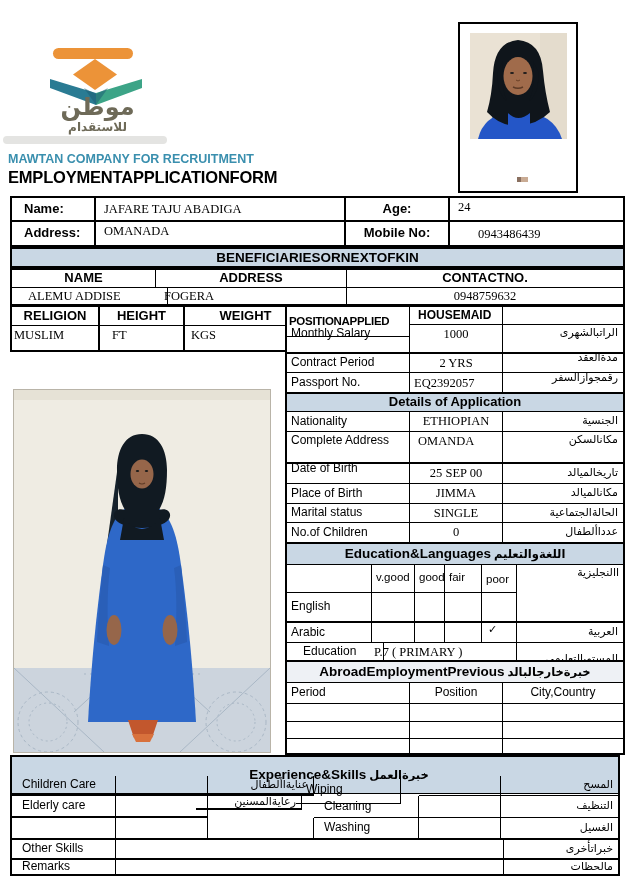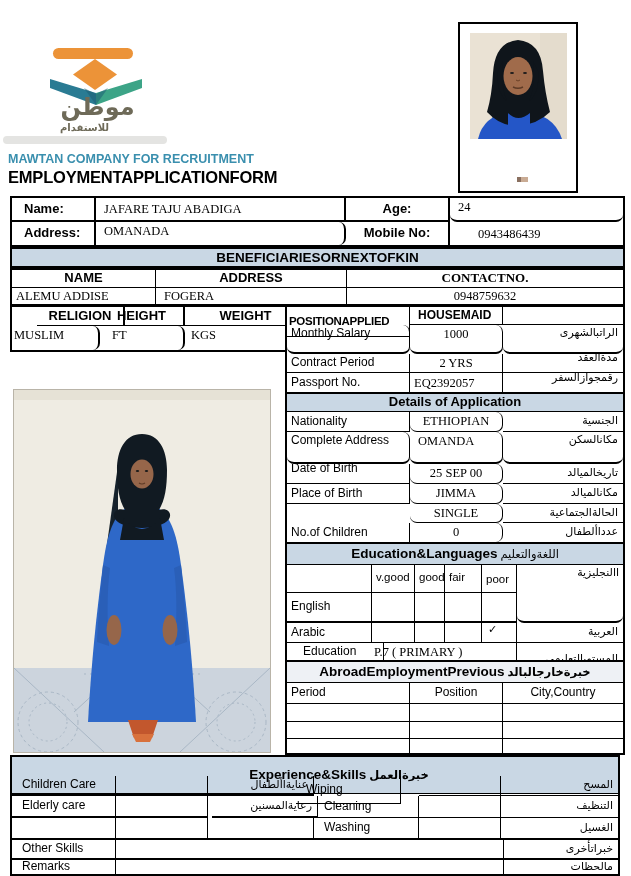--- a/index.html
+++ b/index.html
@@ -13,21 +13,21 @@
   #page{position:relative;width:631px;height:876px;background:#fff;overflow:hidden;}
   .c{position:absolute;box-sizing:border-box;overflow:hidden;display:flex;align-items:center;line-height:1.12;color:#000;}
   .blk{position:absolute;box-sizing:border-box;border:2px solid #000;background:#fff;}
   .bold{font-family:"Liberation Sans",sans-serif;font-weight:bold;font-size:13px;}
   .sans{font-family:"Liberation Sans",sans-serif;font-size:12px;}
   .serif{font-family:"Liberation Serif",serif;font-size:12.5px;}
   .ar{font-family:"DejaVu Sans",sans-serif;unicode-bidi:bidi-override;direction:ltr;font-size:11px;}
   .arr{font-family:"DejaVu Sans",sans-serif;direction:rtl;}
   .ctr{justify-content:center;text-align:center;}
   .rt{justify-content:flex-end;text-align:right;}
-  .top{align-items:flex-start;padding-top:2px;border-radius:7px;}
+  .top{align-items:flex-start;padding-top:2px;}
   .bot{align-items:flex-end;padding-bottom:8px;}
   .br{border-right:1px solid #000;}
   .br2{border-right:2px solid #000;}
   .bb{border-bottom:1px solid #000;}
   .bb2{border-bottom:2px solid #000;}
   .bt2{border-top:2px solid #000;}
   .band{background:var(--header-band);font-family:"Liberation Sans",sans-serif;font-weight:bold;font-size:13px;justify-content:center;text-align:center;gap:3px;}
   .pl4{padding-left:4px;} .pl8{padding-left:8px;} .pl12{padding-left:12px;} .pr5{padding-right:5px;}
 </style>
 </head>
@@ -37,21 +37,21 @@
 
   <div>
     <div class="c" style="left:53px;top:48px;width:80px;height:11px;background:var(--logo-orange);border-radius:6px;"></div>
     <div class="c" style="left:73px;top:59px;width:44px;height:31px;background:var(--logo-orange);clip-path:polygon(50% 0,100% 50%,50% 100%,0 50%);"></div>
     <svg style="position:absolute;left:50px;top:79px;" width="92" height="26" viewBox="0 0 92 26">
       <polygon points="0,0 46,14 46,26 0,9" fill="var(--logo-teal)"></polygon>
       <polygon points="92,0 46,14 46,26 92,9" fill="var(--logo-green)"></polygon>
       <polygon points="34,9 46,26 58,9 46,15" fill="#1e5f74" opacity="0.55"></polygon>
     </svg>
     <div class="c arr ctr" style="left:45px;top:93px;width:105px;height:28px;font-size:24px;font-weight:bold;color:#6e6a58;">موطن</div>
-    <div class="c arr ctr" style="left:32px;top:120px;width:105px;height:15px;font-size:10px;font-weight:bold;color:#6e6a58;letter-spacing:2px;text-align:center;">للاستقدام</div>
+    <div class="c arr ctr" style="left:45px;top:120px;width:105px;height:15px;font-size:12px;font-weight:bold;color:#6e6a58;letter-spacing:2px;text-align:center;">للاستقدام</div>
     <div class="c" style="left:3px;top:136px;width:164px;height:8px;background:#e4e4e2;border-radius:4px;"></div>
   </div>
 
   <div class="c bold" style="left:8px;top:151px;width:430px;height:16px;font-size:12.5px;color:var(--company-title);">MAWTAN COMPANY FOR RECRUITMENT</div>
   <div class="c bold" style="left:8px;top:166px;width:450px;height:22px;font-size:16.5px;letter-spacing:-0.2px;">EMPLOYMENTAPPLICATIONFORM</div>
 
   <div class="blk" style="left:458px;top:22px;width:120px;height:171px;">
     <svg style="position:absolute;left:10px;top:9px;" width="97" height="106" viewBox="0 0 97 106">
       <rect width="97" height="106" fill="#eae2d4"></rect>
       <rect x="70" width="27" height="106" fill="#e4dccd"></rect>
@@ -81,28 +81,28 @@
     <div class="c serif" style="left:438px;top:24px;width:173px;height:23px;padding-left:28px;">0943486439</div>
   </div>
 
   <div class="blk band c" style="left:10px;top:247px;width:615px;height:21px;font-size:13.5px;">
     <span>BENEFICIARIESORNEXTOFKIN</span>
   </div>
 
   <div class="blk" style="left:10px;top:268px;width:615px;height:38px;">
     <div class="c bold bb br ctr" style="left:0;top:0;width:144px;height:18px;">NAME</div>
     <div class="c bold bb br ctr" style="left:144px;top:0;width:191px;height:18px;">ADDRESS</div>
-    <div class="c bold bb ctr" style="left:335px;top:0;width:276px;height:18px;font-family:Liberation Serif, serif;">CONTACTNO.</div>
-    <div class="c serif br pl4" style="left:0;top:18px;width:144px;height:16px;">ALEMU ADDISE</div>
+    <div class="c bold bb ctr" style="left:335px;top:0;width:276px;height:18px;">CONTACTNO.</div>
+    <div class="c serif br pl4" style="left:12px;top:18px;width:144px;height:16px;">ALEMU ADDISE</div>
     <div class="c serif br pl8" style="left:144px;top:18px;width:191px;height:16px;">FOGERA</div>
     <div class="c serif ctr" style="left:335px;top:18px;width:276px;height:16px;">0948759632</div>
   </div>
 
   <div class="blk" style="left:10px;top:305px;width:277px;height:47px;border-right:none;">
-    <div class="c bold bb br2 ctr" style="left:0;top:0;width:88px;height:19px;margin-left:25px;">RELIGION</div>
+    <div class="c bold bb br2 ctr" style="left:0;top:0;width:88px;height:19px;">RELIGION</div>
     <div class="c bold bb br2 ctr" style="left:88px;top:0;width:85px;height:19px;">HEIGHT</div>
     <div class="c bold bb ctr" style="left:173px;top:0;width:121px;height:19px;text-align:center;">WEIGHT</div>
     <div class="c serif br2 top" style="left:0;top:19px;width:88px;height:24px;padding-left:2px;">MUSLIM</div>
     <div class="c serif br2 top" style="left:88px;top:19px;width:85px;height:24px;padding-left:12px;">FT</div>
     <div class="c serif top" style="left:173px;top:19px;width:100px;height:24px;padding-left:6px;">KGS</div>
   </div>
 
   <div class="blk" style="left:285px;top:305px;width:340px;height:450px;">
 
     <div class="c bold bb br" style="left:0;top:0;width:123px;height:30px;font-size:11.5px;letter-spacing:-0.3px;padding-left:2px;">POSITIONAPPLIED</div>
@@ -134,30 +134,31 @@
     <div class="c ar bb2 rt pr5 top" style="left:216px;top:125px;width:120px;height:32px;">نكسلاناكم</div>
 
     <div class="c sans bb br pl4 bot" style="left:0;top:157px;width:123px;height:20px;">Date of Birth</div>
     <div class="c serif bb br ctr top" style="left:123px;top:157px;width:93px;height:20px;">25 SEP 00</div>
     <div class="c ar bb rt pr5" style="left:216px;top:157px;width:120px;height:20px;">دلايملاخيرات</div>
 
     <div class="c sans bb br pl4" style="left:0;top:177px;width:123px;height:20px;">Place of Birth</div>
     <div class="c serif bb br ctr top" style="left:123px;top:177px;width:93px;height:20px;">JIMMA</div>
     <div class="c ar bb rt pr5" style="left:216px;top:177px;width:120px;height:20px;">دلايملاناكم</div>
 
+    <div class="c sans bb br pl4" style="left:0;top:197px;width:123px;height:19px;">Marital status</div>
     <div class="c serif bb br ctr top" style="left:123px;top:197px;width:93px;height:19px;">SINGLE</div>
     <div class="c ar bb rt pr5" style="left:216px;top:197px;width:120px;height:19px;">ةيعامتجلاةلاحلا</div>
 
     <div class="c sans br pl4" style="left:0;top:216px;width:123px;height:19px;">No.of Children</div>
     <div class="c serif br ctr top" style="left:123px;top:216px;width:93px;height:19px;">0</div>
     <div class="c ar rt pr5" style="left:216px;top:216px;width:120px;height:19px;">لافطلأاددع</div>
 
     <div class="c band bt2 bb" style="left:0;top:235px;width:336px;height:23px;font-size:13.5px;">
       <span>Education&amp;Languages</span>
-        <span class="ar" style="font-weight:normal;font-size:11.5px;">ميلعتلاوةغللا</span>
+        <span class="ar" style="font-weight:bold;font-size:11.5px;">ميلعتلاوةغللا</span>
     </div>
 
     <div class="c bb br" style="left:0;top:258px;width:85px;height:28px;"></div>
     <div class="c sans bb br pl4 bot" style="left:85px;top:258px;width:43px;height:28px;font-size:11.5px;">v.good</div>
     <div class="c sans bb br pl4 bot" style="left:128px;top:258px;width:30px;height:28px;font-size:11.5px;">good</div>
     <div class="c sans bb br pl4 bot" style="left:158px;top:258px;width:37px;height:28px;font-size:11.5px;padding-bottom:8px;">fair</div>
     <div class="c sans bb br pl4 bot" style="left:195px;top:258px;width:35px;height:28px;font-size:11.5px;padding-bottom:6px;">poor</div>
     <div class="c ar bb2 rt top" style="left:230px;top:258px;width:106px;height:58px;padding:2px 4px;">ةيزيلجنلاا</div>
 
     <div class="c sans bb2 br pl4" style="left:0;top:286px;width:85px;height:30px;">English</div>
@@ -232,21 +233,21 @@
 
     <div class="c sans bb2 br" style="left:0;top:19px;width:104px;height:20px;padding-left:10px;">Children Care</div>
     <div class="c bb2 br" style="left:104px;top:19px;width:92px;height:20px;"></div>
     <div class="c ar bb2 br rt pr5" style="left:196px;top:19px;width:106px;height:20px;">لافطلأاةيانع</div>
     <div class="c sans bb br" style="left:284px;top:19px;width:105px;height:28px;padding-left:10px;">Wiping</div>
     <div class="c bb br" style="left:407px;top:19px;width:82px;height:20px;"></div>
     <div class="c ar bb rt pr5" style="left:489px;top:19px;width:117px;height:20px;">حسملا</div>
 
     <div class="c sans bb2 br" style="left:0;top:39px;width:104px;height:22px;padding-left:10px;">Elderly care</div>
     <div class="c bb2 br" style="left:104px;top:39px;width:92px;height:22px;"></div>
-    <div class="c ar bb2 br rt pr5" style="left:200px;top:39px;width:106px;height:22px;">نينسملاةياعر</div>
+    <div class="c ar bb2 br rt pr5" style="left:184px;top:39px;width:106px;height:14px;">نينسملاةياعر</div>
     <div class="c sans bb br" style="left:302px;top:39px;width:105px;height:22px;padding-left:10px;">Cleaning</div>
     <div class="c bb br" style="left:407px;top:39px;width:82px;height:22px;"></div>
     <div class="c ar bb rt pr5" style="left:489px;top:39px;width:117px;height:22px;">فيظنتلا</div>
 
     <div class="c bb2 br" style="left:0;top:61px;width:104px;height:22px;"></div>
     <div class="c bb2 br" style="left:104px;top:61px;width:92px;height:22px;"></div>
     <div class="c bb2 br" style="left:196px;top:61px;width:106px;height:22px;"></div>
     <div class="c sans bb2 br" style="left:302px;top:61px;width:105px;height:22px;padding-left:10px;">Washing</div>
     <div class="c bb2 br" style="left:407px;top:61px;width:82px;height:22px;"></div>
     <div class="c ar bb2 rt pr5" style="left:489px;top:61px;width:117px;height:22px;">ليسغلا</div>

